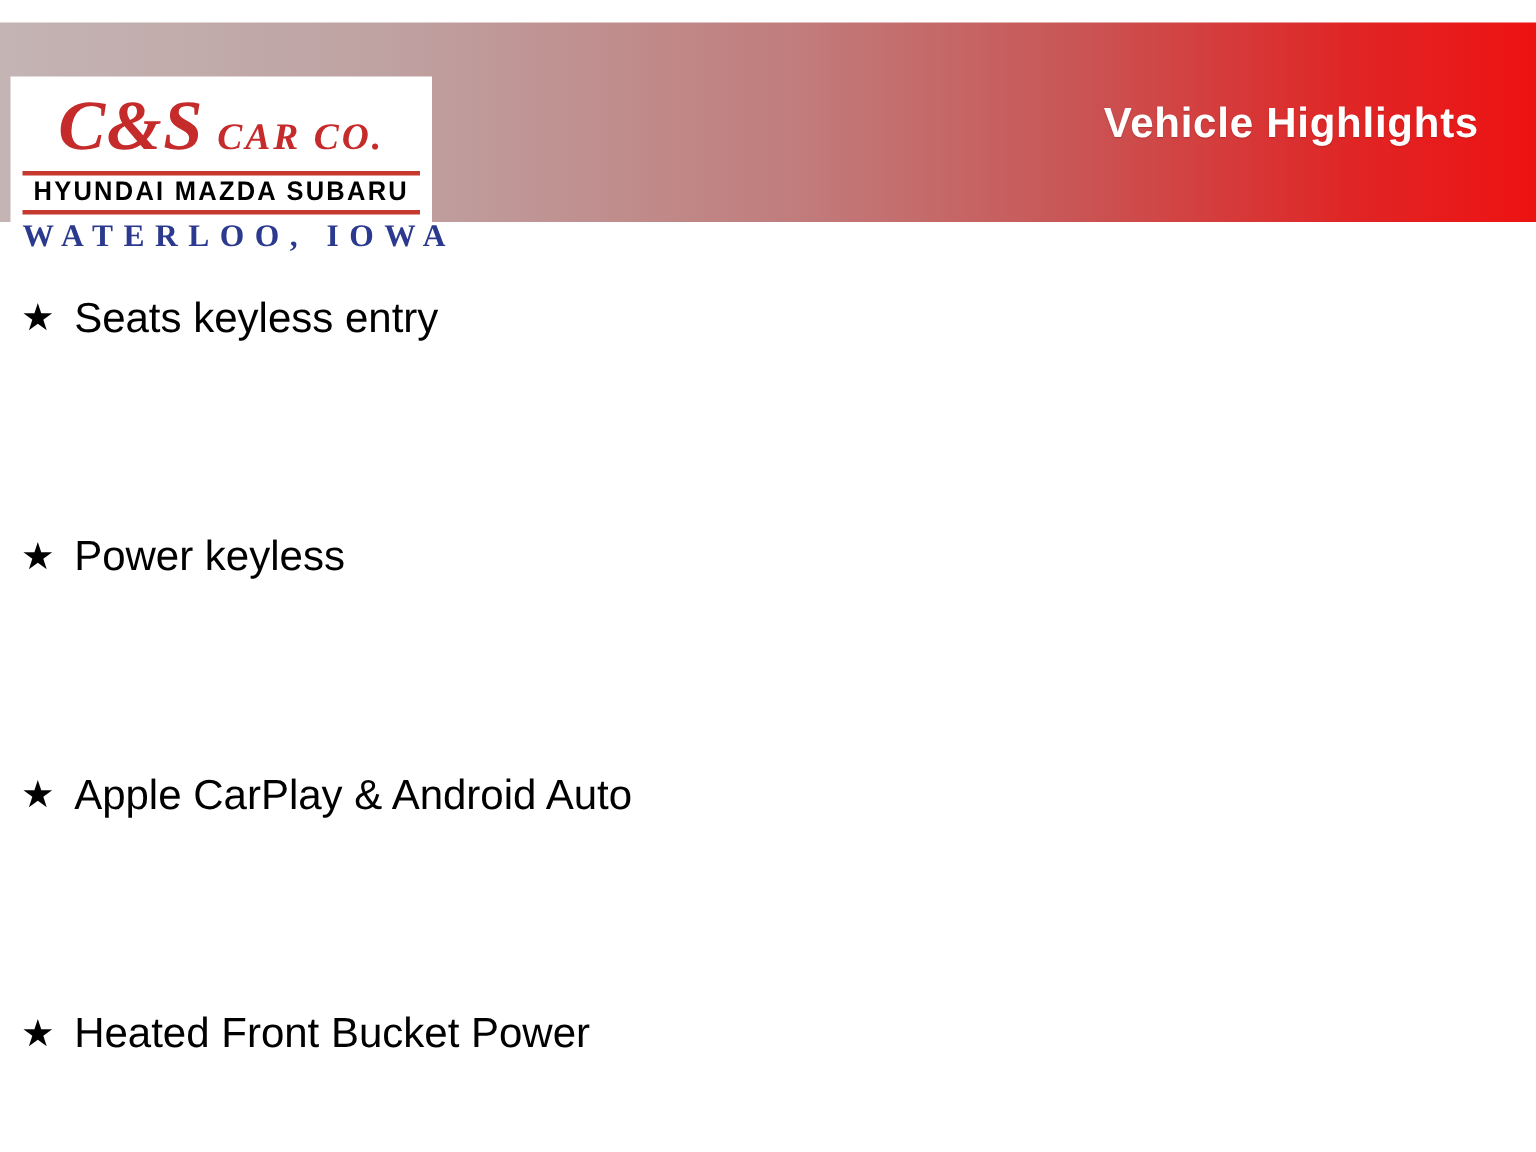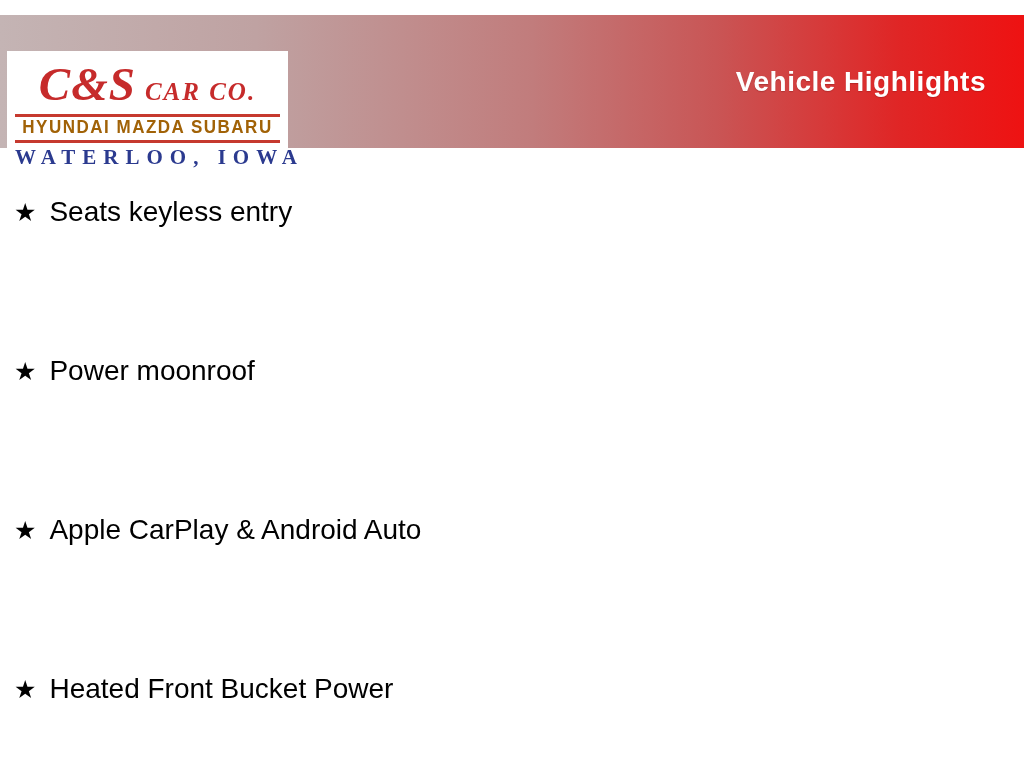--- a/index.html
+++ b/index.html
@@ -28,21 +28,21 @@
   .logo-line1 {
     display:flex; align-items:baseline; justify-content:center;
     font-family:"Liberation Serif", serif; font-style:italic; font-weight:bold;
     color:#c62b2b; line-height:1; margin-top:6px;
   }
   .logo-cs { font-size:47px; letter-spacing:1px; }
   .logo-carco { font-size:25px; margin-left:9px; letter-spacing:2px; }
   .logo-rule { height:3px; background:#c6392e; width:100%; }
   .logo-rule.rule1 { margin-top:5px; }
   .logo-makes {
-    color:#a16207; font-weight:bold; font-size:17px; letter-spacing:1.5px;
+    color:#000000; font-weight:bold; font-size:17px; letter-spacing:1.5px;
     text-align:center; line-height:1.1; margin:1px 0;
     transform:scaleY(1.05);
   }
   .logo-city {
     font-family:"Liberation Serif", serif; font-weight:bold; color:#2b3a8f;
     font-size:21px; letter-spacing:7px; text-align:left; line-height:1.15;
     margin-top:1px; white-space:nowrap;
   }
 
   
@@ -77,21 +77,21 @@
     <div class="logo-city">WATERLOO, IOWA</div>
   </div>
 
   <div class="hl-row r0">
     <span class="star">★</span>
     <span class="txt">Seats keyless entry</span>
   </div>
 
   <div class="hl-row r1">
     <span class="star">★</span>
-    <span class="txt">Power moonroof</span>
+    <span class="txt">Power keyless</span>
   </div>
 
   <div class="hl-row r2">
     <span class="star">★</span>
     <span class="txt">Apple CarPlay &amp; Android Auto</span>
   </div>
 
   <div class="hl-row r3">
     <span class="star">★</span>
     <span class="txt">Heated Front Bucket Power</span>

